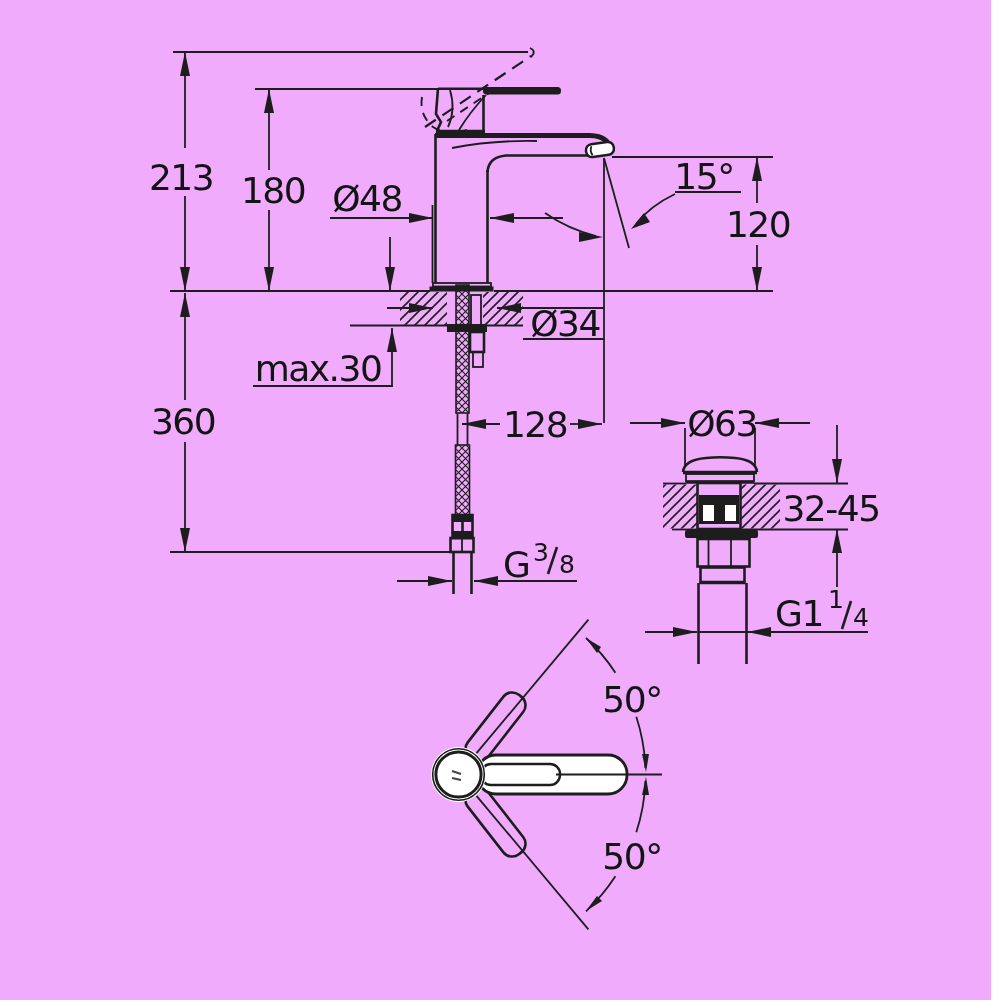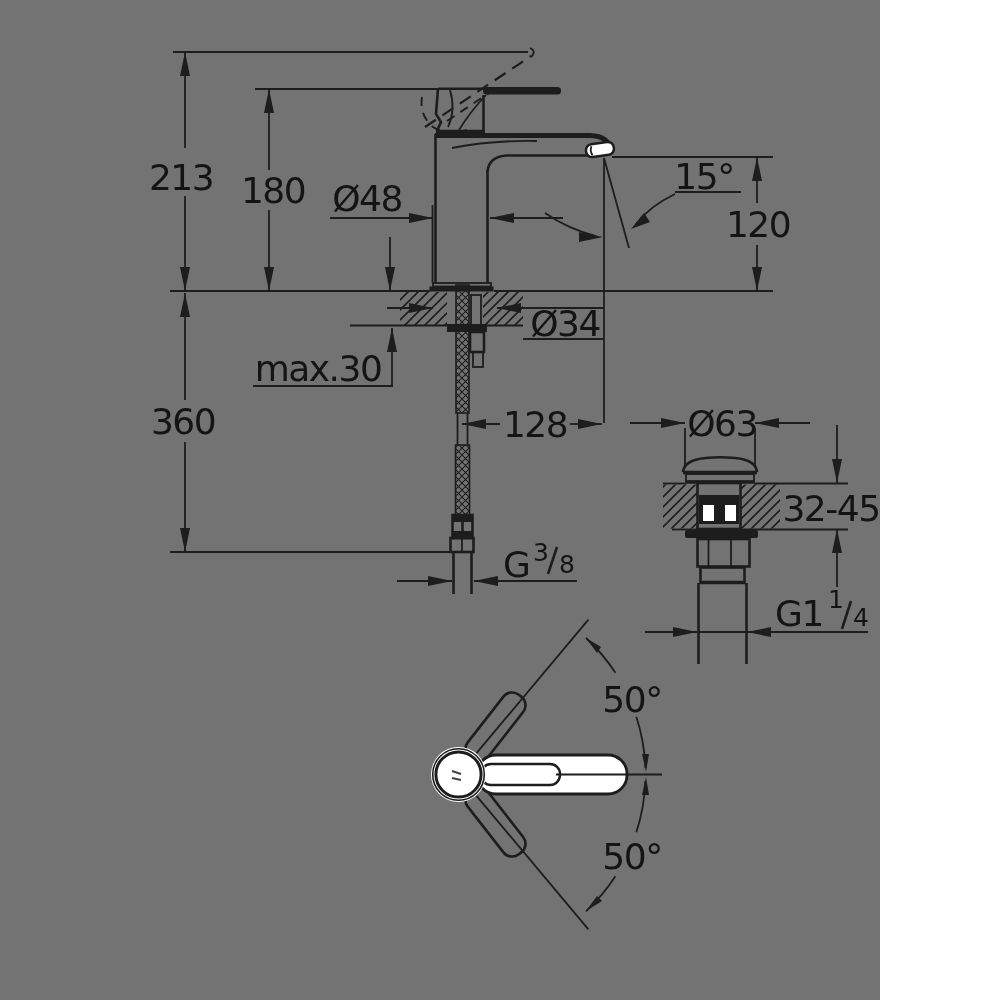--- a/index.html
+++ b/index.html
@@ -1,16 +1,16 @@
 <!DOCTYPE html>
 <html><head>
 <meta charset="utf-8">
 <style>
   html,body{margin:0;padding:0;background:#fff;}
-  #canvas{width:880px;height:1000px;background:#737373;position:relative;font-family:"DejaVu Sans",sans-serif;}
+  #canvas{width:991px;height:1000px;background:#f0abfc;position:relative;font-family:"DejaVu Sans",sans-serif;}
   svg{display:block;}
   .ln  {stroke:#1d1d1d;stroke-width:1.8;fill:none;stroke-linecap:butt;}
   .ln2 {stroke:#1d1d1d;stroke-width:2.6;fill:none;}
   .ln3 {stroke:#1d1d1d;stroke-width:3.4;fill:none;}
   .thick{stroke:#1d1d1d;stroke-width:5;fill:none;}
   .arr {fill:#1d1d1d;stroke:none;}
   .whitefill{fill:#ffffff;}
   .dash{stroke:#1d1d1d;stroke-width:2.2;fill:none;stroke-dasharray:13 8;}
   .dash2{stroke:#1d1d1d;stroke-width:1.9;fill:none;stroke-dasharray:9 7;}
   text.dim{font-family:"DejaVu Sans",sans-serif;font-size:36px;fill:#141414;letter-spacing:-1.5px;}

